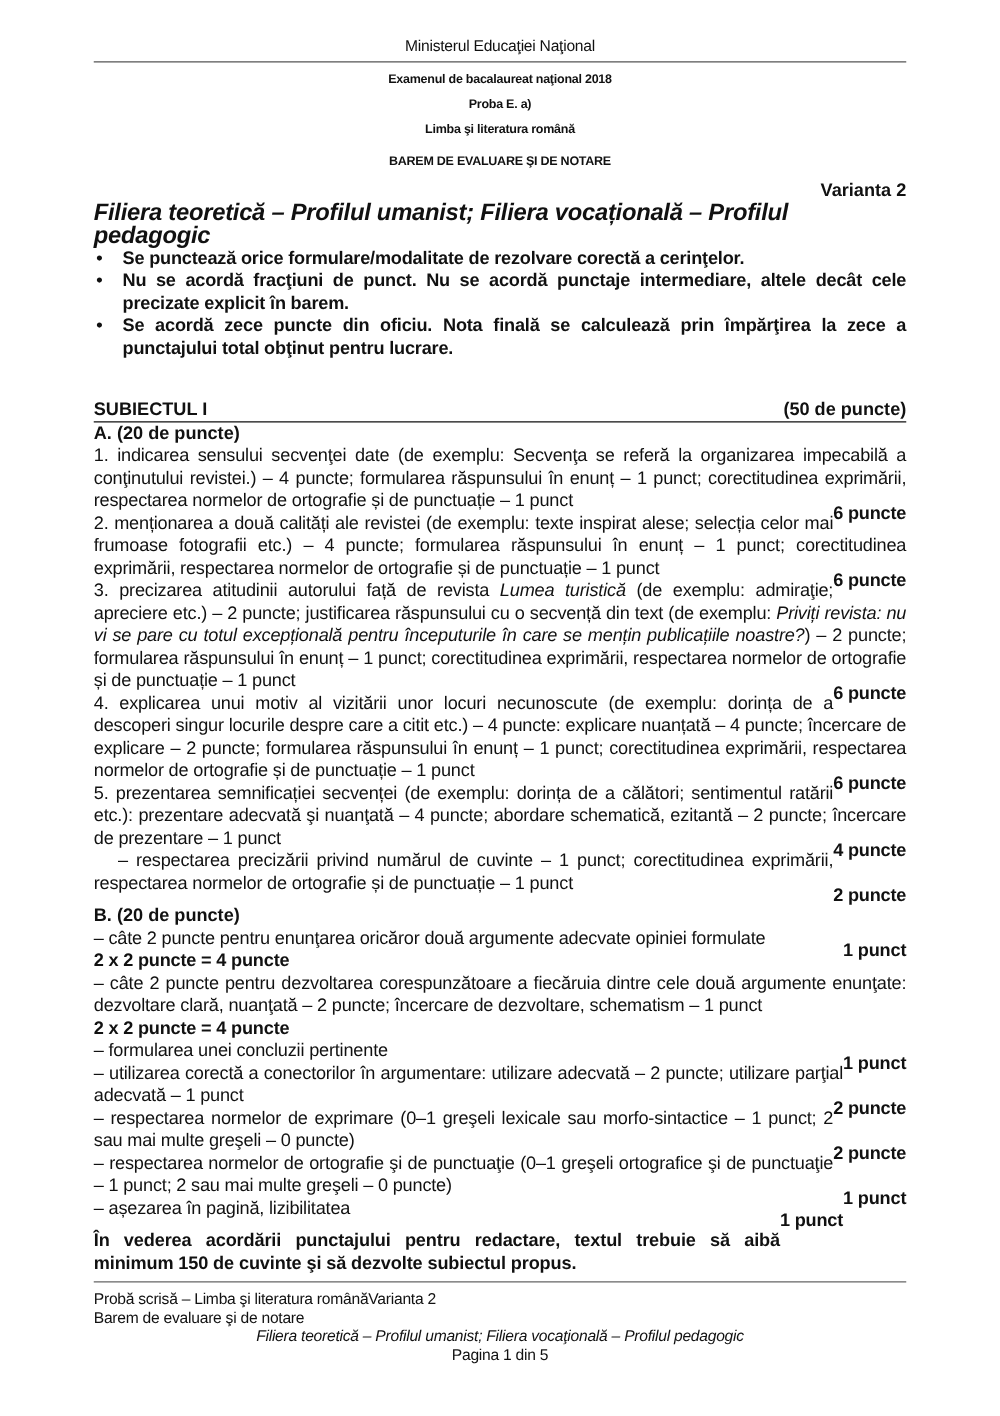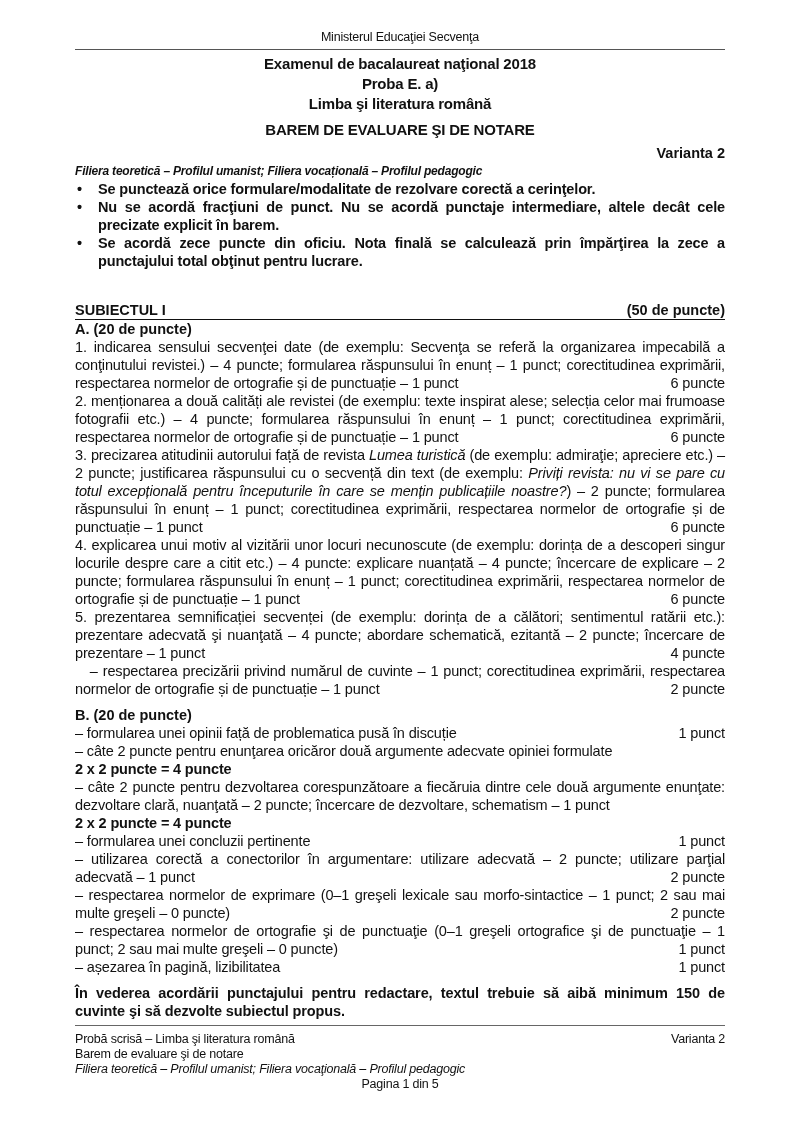--- a/index.html
+++ b/index.html
@@ -3,50 +3,50 @@
 <meta charset="utf-8">
 <style>
   html, body { margin:0; padding:0; background:#ffffff; }
   body { width:800px; height:1133px; position:relative; overflow:hidden;
          font-family:"Liberation Sans", sans-serif; color:#111; }
   .page { position:absolute; left:75px; top:0; width:650px; }
   .hdr-small { text-align:center; font-size:12.5px; line-height:15px; letter-spacing:-0.2px; }
   #hdr1 { margin-top:30px; }
   .rule { border:0; border-top:1.3px solid #555; margin:0; }
   .hdr-rule { margin-top:4px; }
-  .title { text-align:center; font-weight:bold; font-size:15px; line-height:20px; letter-spacing:-0.2px; }
+  .title { text-align:center; font-weight:bold; font-size:10px; line-height:20px; letter-spacing:-0.2px; }
   .title1 { margin-top:4px; }
   .barem { margin-top:6px; }
   .variant { text-align:right; font-weight:bold; font-size:14.5px; line-height:18px; margin-top:4px; }
-  .filiera { font-weight:bold; font-style:italic; font-size:12px; line-height:18px; letter-spacing:-0.2px; }
+  .filiera { font-weight:bold; font-style:italic; font-size:19px; line-height:18px; letter-spacing:-0.2px; }
   ul.rules { list-style:none; margin:0; padding:0; }
   ul.rules li { position:relative; padding-left:23px; font-weight:bold; font-size:14.5px; line-height:18px; text-align:justify; letter-spacing:-0.15px; }
   ul.rules li .bullet { position:absolute; left:2px; top:0; }
   .subj { display:flex; justify-content:space-between; font-weight:bold; font-size:14.5px; line-height:17px;
           border-bottom:1.3px solid #111; margin-top:32px; }
   .sec { font-weight:bold; font-size:14.5px; line-height:18px; }
   .body-text { font-size:14.5px; line-height:18px; text-align:justify; letter-spacing:-0.15px; }
   .item { position:relative; }
-  .item .pts { float:right; font-weight:normal; }
+  .item .pts { float:right; font-weight:bold;margin-top:10px; }
   .score-line { text-align:left; font-weight:bold; font-size:14.5px; line-height:18px; }
   .gap { height:8px; }
   .final-note { font-weight:bold; font-size:14.5px; line-height:18px; text-align:justify; margin-top:8px; letter-spacing:-0.1px; }
   .footer { position:absolute; left:75px; top:1025px; width:650px; }
   .foot-rule { border:0; border-top:1.3px solid #666; margin:0; }
   .foot-line { font-size:12.5px; line-height:15px; letter-spacing:-0.2px; }
-  .foot-first { display:flex; justify-content:space-between; margin-top:6px; }
-  .foot-italic { font-style:italic; }
+  .foot-first { display:flex; margin-top:6px; }
+  .foot-italic { font-style:italic;text-align:center; }
   .foot-page { text-align:center; }
   i { font-style:italic; }
 </style>
 </head>
 <body>
 
 <div class="page">
-  <div class="hdr-small" id="hdr1">Ministerul Educaţiei Secvenţa</div>
+  <div class="hdr-small" id="hdr1">Ministerul Educaţiei Naţional</div>
   <hr class="rule hdr-rule">
   <div class="title title1">Examenul de bacalaureat naţional 2018</div>
   <div class="title">Proba E. a)</div>
   <div class="title">Limba şi literatura română</div>
   <div class="title barem">BAREM DE EVALUARE ŞI DE NOTARE</div>
   <div class="variant">Varianta 2</div>
   <div class="filiera">Filiera teoretică – Profilul umanist; Filiera vocațională – Profilul pedagogic</div>
 
   <ul class="rules">
     <li><span class="bullet">•</span><span>Se punctează orice formulare/modalitate de rezolvare corectă a cerinţelor.</span></li>
@@ -80,21 +80,20 @@
   <div class="body-text item">
     <span>5. prezentarea semnificației secvenței (de exemplu: dorința de a călători; sentimentul ratării etc.): prezentare adecvată şi nuanţată – 4 puncte; abordare schematică, ezitantă – 2 puncte; încercare de prezentare – 1 punct</span>
     <span class="pts">4 puncte</span>
   </div>
   <div class="body-text item" style="white-space:pre-wrap"><span>   – respectarea precizării privind numărul de cuvinte – 1 punct; corectitudinea exprimării, respectarea normelor de ortografie și de punctuație – 1 punct</span><span class="pts">2 puncte</span></div>
 
   <div class="gap"></div>
   <div class="sec">B. (20 de puncte)</div>
 
   <div class="body-text item">
-    <span>– formularea unei opinii față de problematica pusă în discuție</span>
     <span class="pts">1 punct</span>
   </div>
   <div class="body-text">
     <div>– câte 2 puncte pentru enunţarea oricăror două argumente adecvate opiniei formulate</div>
     <div class="score-line">2 x 2 puncte = 4 puncte</div>
   </div>
   <div class="body-text">
     <div>– câte 2 puncte pentru dezvoltarea corespunzătoare a fiecăruia dintre cele două argumente enunţate: dezvoltare clară, nuanţată – 2 puncte; încercare de dezvoltare, schematism – 1 punct</div>
     <div class="score-line">2 x 2 puncte = 4 puncte</div>
   </div>

